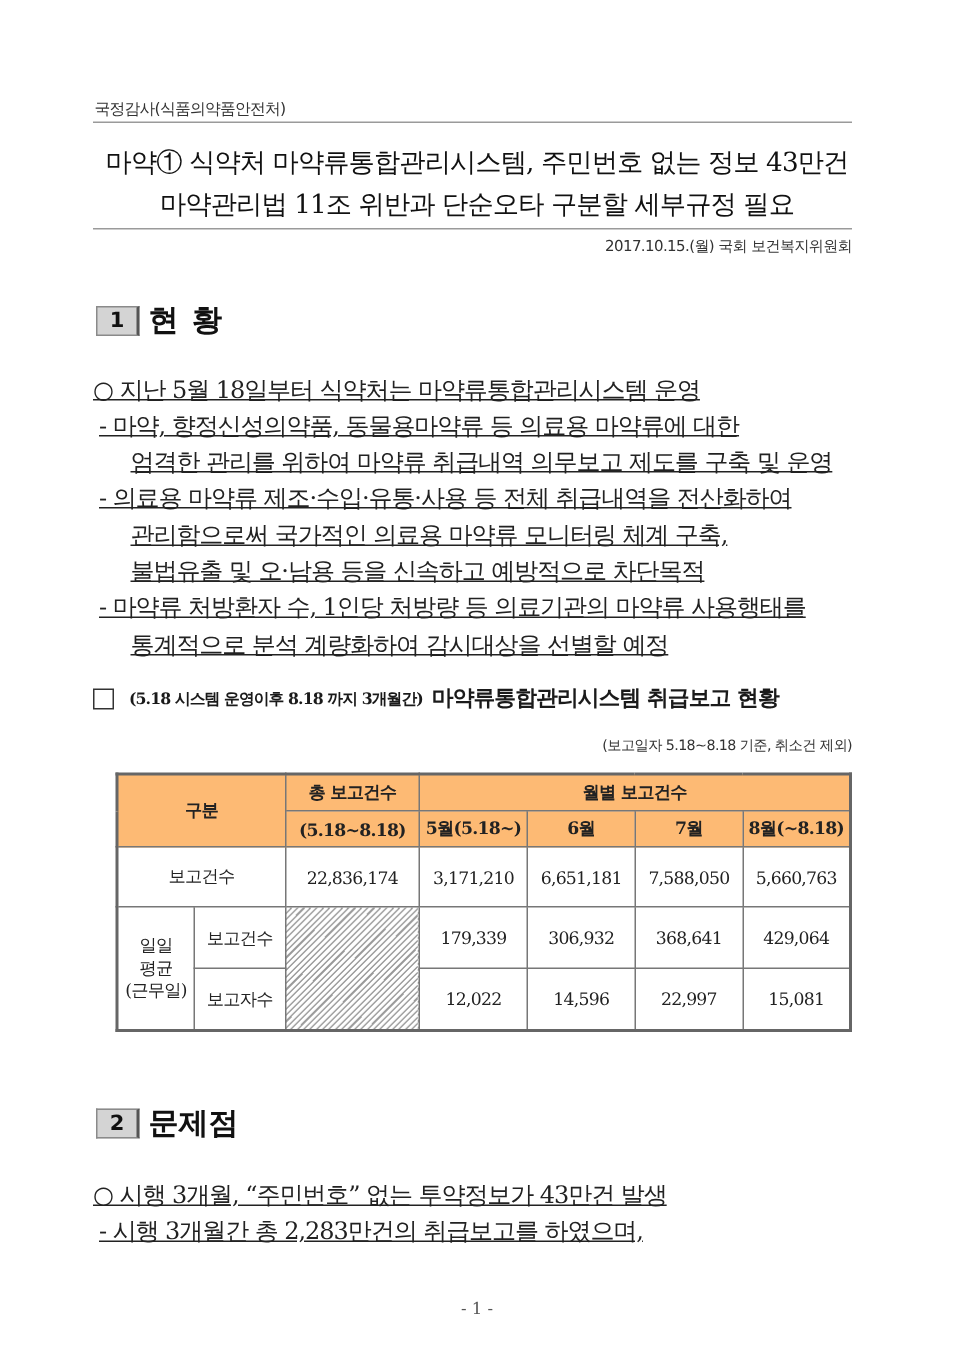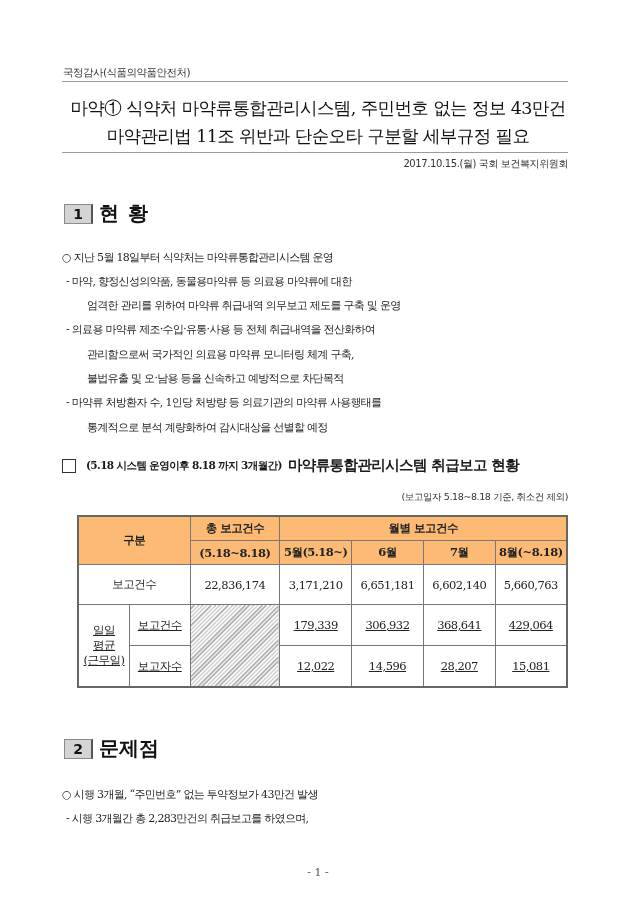--- a/index.html
+++ b/index.html
@@ -7,36 +7,36 @@
          font-family: "DejaVu Serif", serif; color: #1a1a1a; }
   .abs { position: absolute; }
   .header-label { left: 63px; top: 66px; font-family: "DejaVu Sans", sans-serif; font-size: 10.5px; color: #333; letter-spacing: -0.5px; }
   .rule { left: 62px; width: 506px; height: 0; border-top: 1px solid #9a9a9a; }
   .title { left: 40px; width: 556px; text-align: center; font-size: 17.5px; letter-spacing: -0.6px; color: #111; white-space: nowrap; }
   .dateline { right: 68px; top: 157px; font-family: "DejaVu Sans", sans-serif; font-size: 10px; color: #333; letter-spacing: -0.4px; }
   .sec { left: 64px; display: flex; align-items: center; font-family: "DejaVu Sans", sans-serif; }
   .sec-num { width: 26px; height: 18px; background: #d4d4d4; border: 1px solid #8a8a8a; border-right: 2px solid #555;
              display: flex; align-items: center; justify-content: center; font-size: 14px; font-weight: bold; color: #111; }
   .sec-title { margin-left: 6px; font-size: 20px; font-weight: bold; letter-spacing: 1px; color: #111; }
-  .line { left: 62px; font-size: 11px; letter-spacing: -0.7px; white-space: nowrap; color: #222; }
+  .line { left: 62px; font-size: 16px; letter-spacing: -0.7px; white-space: nowrap; color: #222; text-decoration: underline; }
   .line.indent { left: 87px; }
   .subhead { left: 62px; top: 456px; display: flex; align-items: center; white-space: nowrap; }
   .checkbox { width: 12px; height: 12px; border: 1px solid #333; margin-right: 10px; }
   .subhead-small { font-size: 10.5px; font-weight: bold; letter-spacing: -0.6px; margin-right: 6px; }
   .subhead-main { font-size: 14.5px; font-weight: bold; letter-spacing: -0.6px; }
   .note { right: 68px; top: 491px; font-family: "DejaVu Sans", sans-serif; font-size: 9.5px; color: #333; letter-spacing: -0.4px; }
   table.data { position: absolute; left: 77px; top: 515px; width: 491px; border-collapse: collapse;
                font-size: 11.5px; letter-spacing: -0.5px; color: #222; }
   table.data td { border: 1px solid #777; text-align: center; padding: 0; }
   table.data { border-left: 2px solid #666; border-right: 2px solid #666; border-top: 2px solid #666; border-bottom: 2px solid #666; }
   .hd { background: #fdba74; font-weight: bold; }
   .hd.h1 { height: 23px; }
   .hd.h2 { height: 23px; }
   .r1 td { height: 39px; }
-  .r2 td, .r3 td { height: 40px; text-decoration: underline; }
+  .r2 td, .r3 td { height: 40px; }
   .dashed-top td { border-top: 1px dashed #888; }
   .dashed-mid td { border-top: 1px dashed #888; }
   td.dash-v { border-right: 1px dashed #888; }
   td.hatch { background: repeating-linear-gradient(135deg, #ffffff 0px, #ffffff 2px, #9a9a9a 2px, #9a9a9a 3px); }
   .page-num { left: 0; width: 636px; top: 866px; text-align: center; font-size: 11px; color: #555; }
 </style>
 </head>
 <body>
 
 <div class="abs header-label">국정감사(식품의약품안전처)</div>
@@ -90,41 +90,41 @@
     <td class="hd h2">5월(5.18~)</td>
     <td class="hd h2">6월</td>
     <td class="hd h2">7월</td>
     <td class="hd h2">8월(~8.18)</td>
   </tr>
   <tr class="r1">
     <td colspan="2">보고건수</td>
     <td>22,836,174</td>
     <td>3,171,210</td>
     <td>6,651,181</td>
-    <td>6,602,140</td>
+    <td>7,588,050</td>
     <td>5,660,763</td>
   </tr>
   <tr class="r2 dashed-top">
     <td rowspan="2" class="dash-v" style="line-height:15px;">
       <div>일일</div>
       <div>평균</div>
       <div>(근무일)</div>
     </td>
     <td>보고건수</td>
     <td class="hatch" rowspan="2"></td>
     <td>179,339</td>
     <td>306,932</td>
     <td>368,641</td>
     <td>429,064</td>
   </tr>
   <tr class="r3 dashed-mid">
     <td>보고자수</td>
     <td>12,022</td>
     <td>14,596</td>
-    <td>28,207</td>
+    <td>22,997</td>
     <td>15,081</td>
   </tr>
 </tbody>
   </table>
 
 <div class="abs sec" style="top:735px;">
   <div class="sec-num">2</div>
   <div class="sec-title" style="letter-spacing:0;">문제점</div>
 </div>
 

